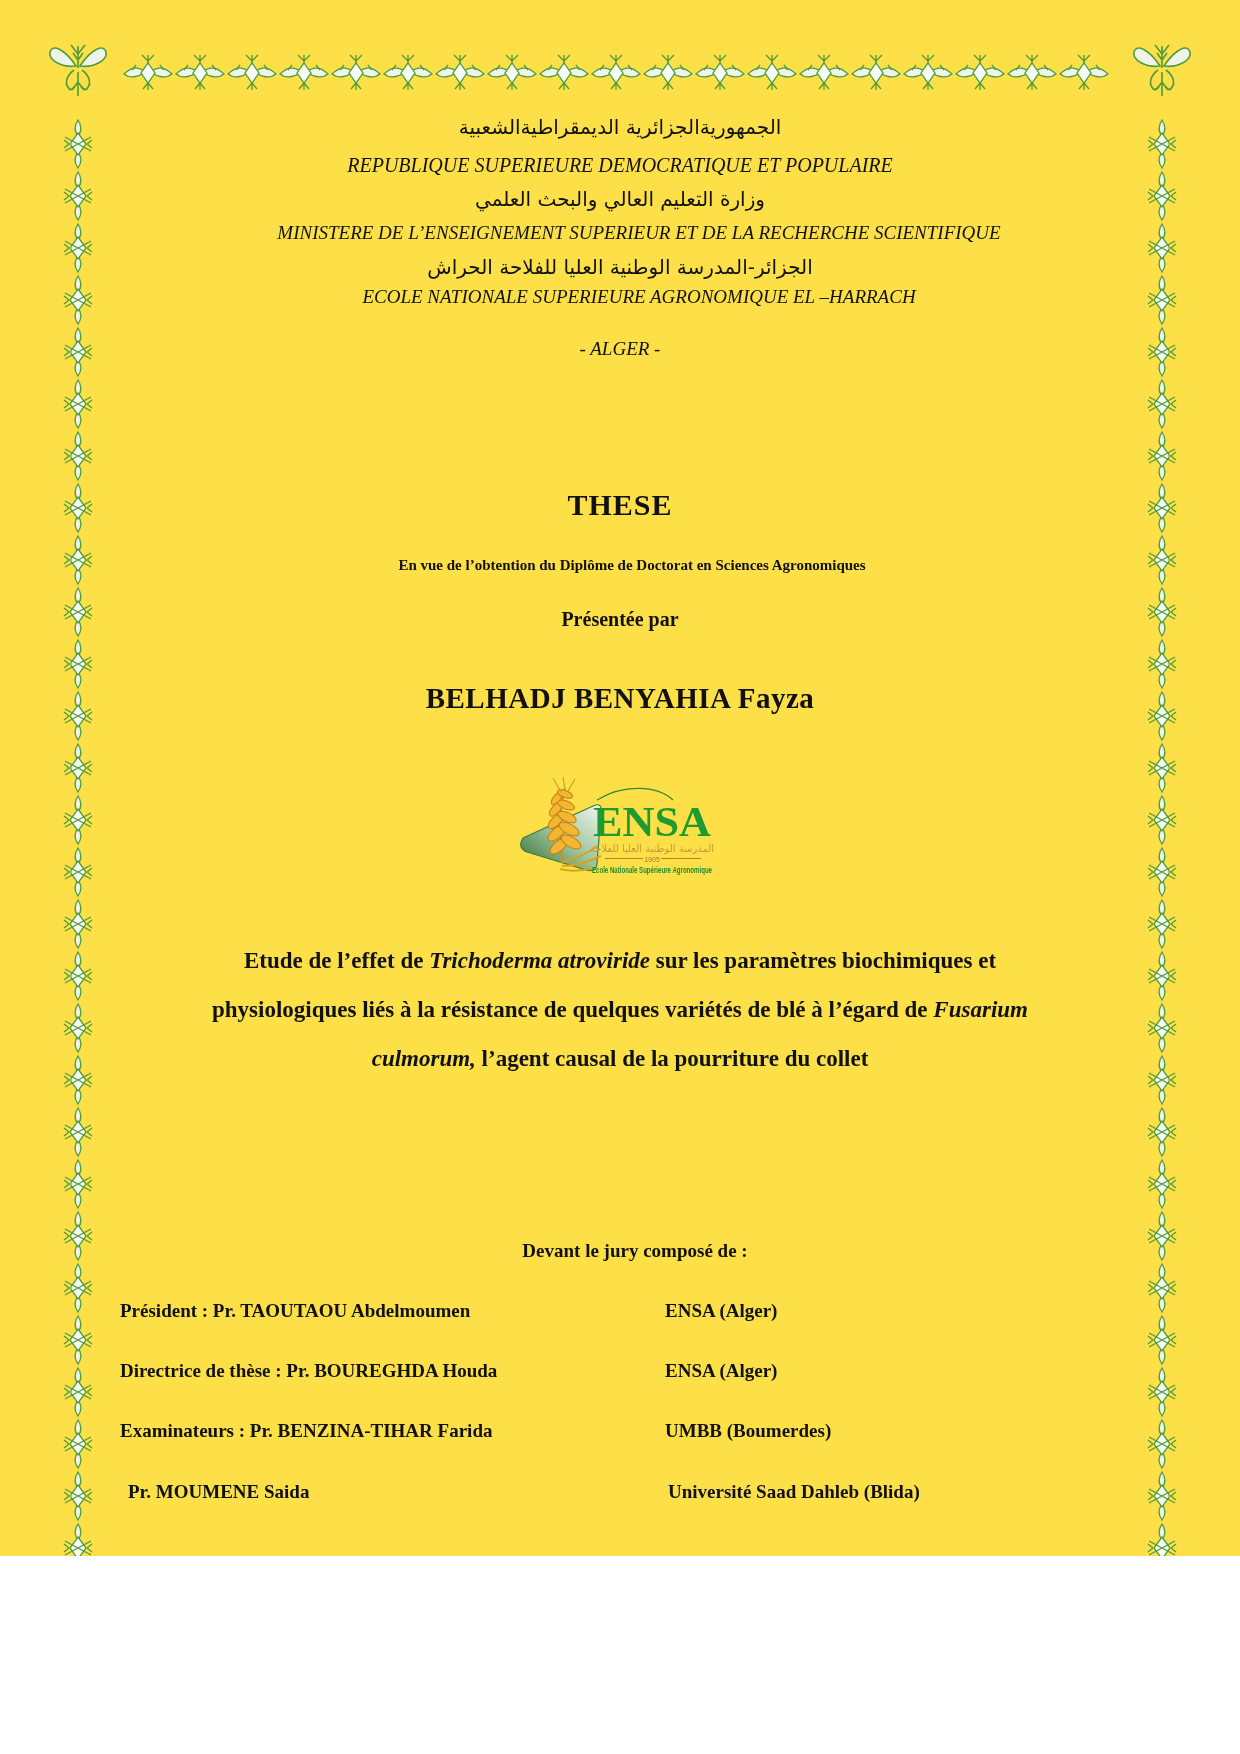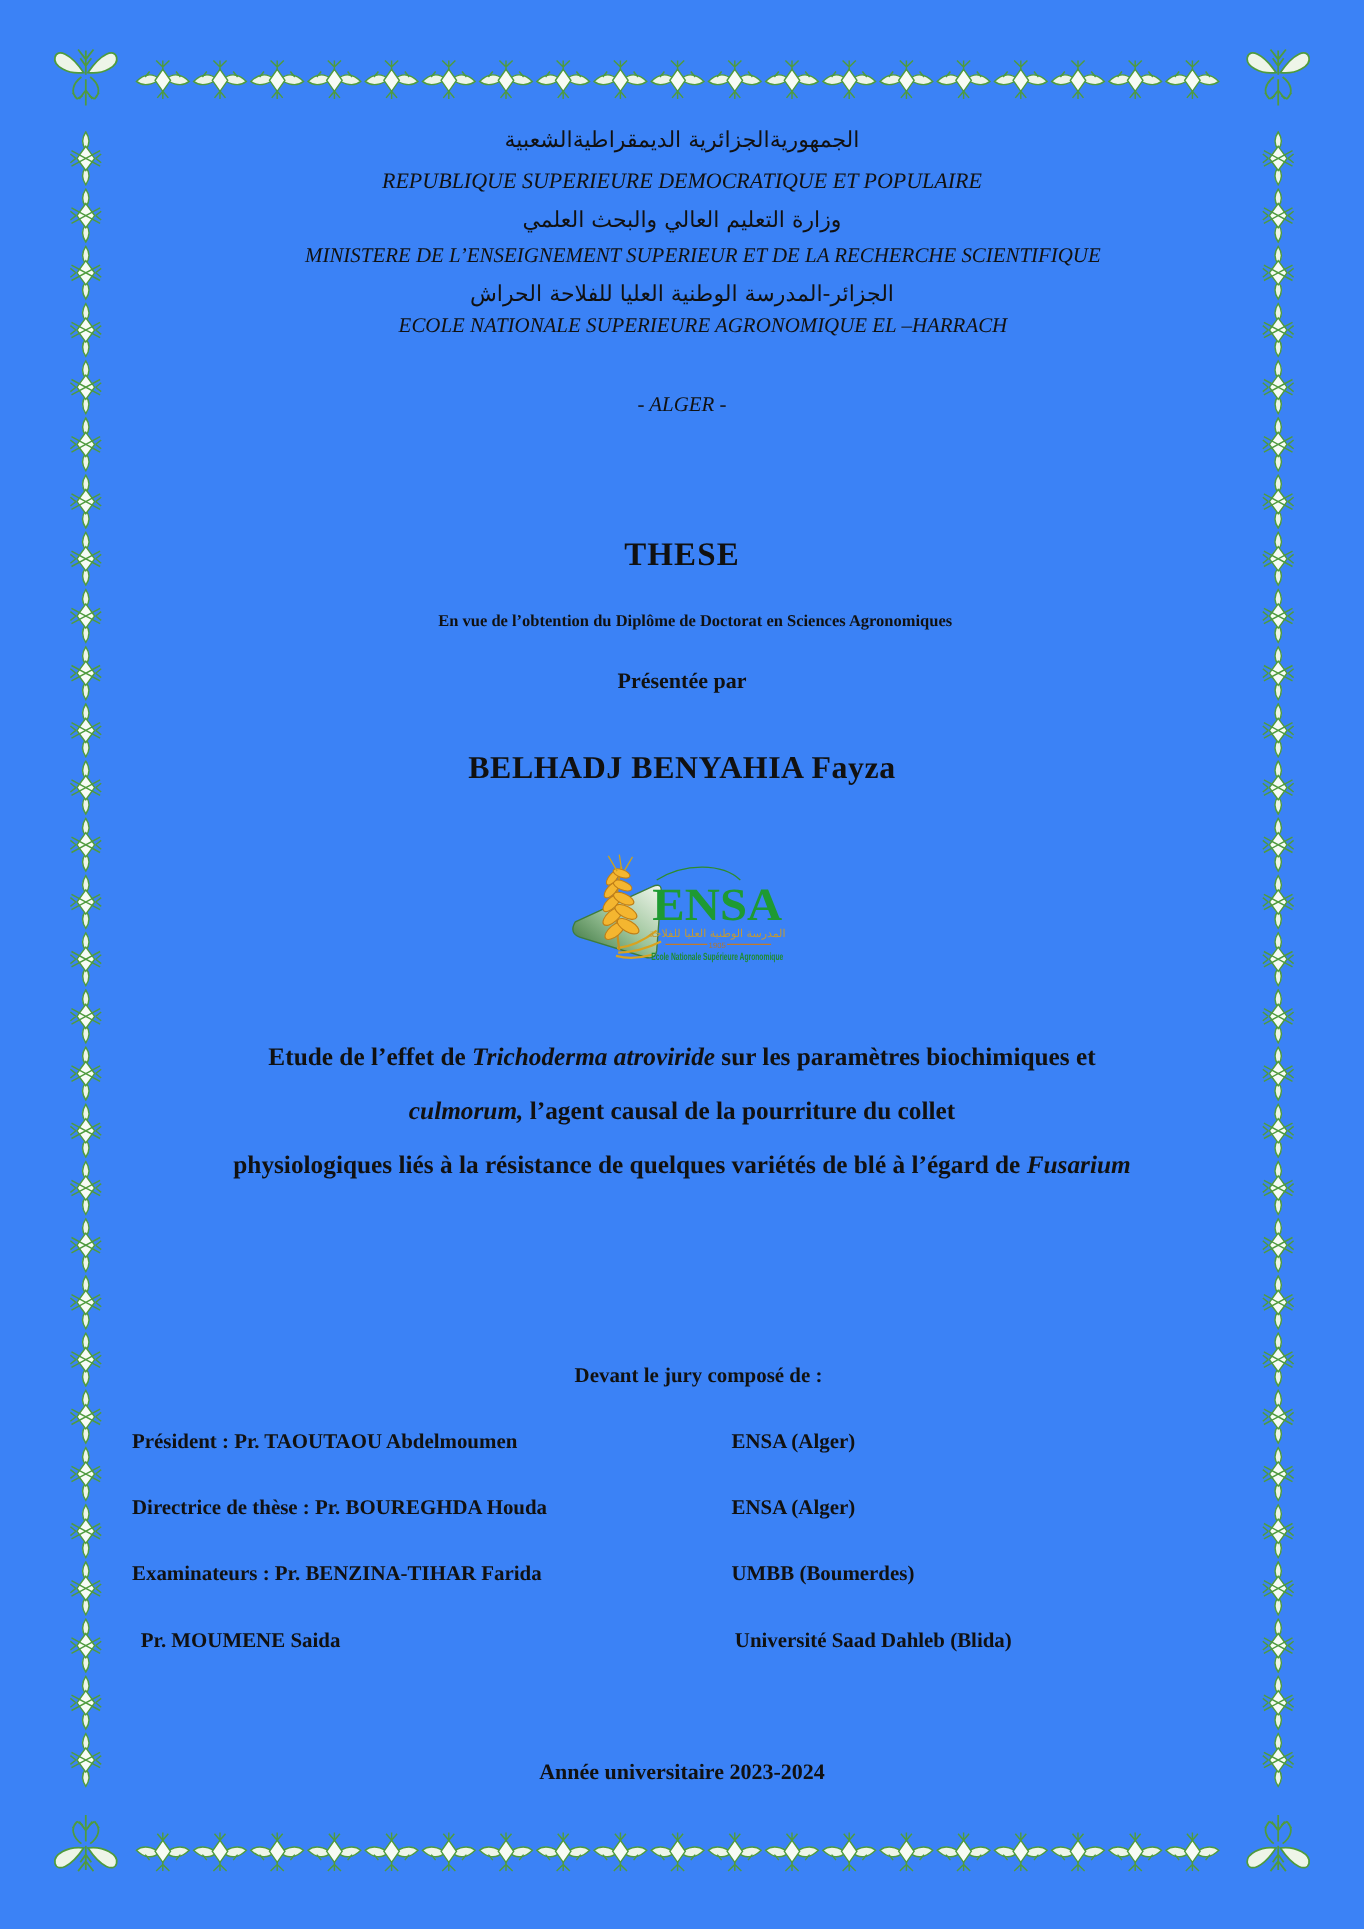--- a/index.html
+++ b/index.html
@@ -1,19 +1,19 @@
 <!DOCTYPE html>
 <html><head>
 <meta charset="utf-8">
 <style>
   html,body{margin:0;padding:0;background:#ffffff;}
   .page{
     position:relative;
-    width:1240px;height:1754px;
-    background:#3b82f6;
+    width:1240px;height:1556px;
+    background:#fde047;
     overflow:hidden;
     font-family:"Liberation Serif", serif;
     color:#111111;
   }
   .abs{position:absolute;left:0;right:0;text-align:center;}
   .arabic{
     font-family:"DejaVu Sans", sans-serif;
     font-size:20px;line-height:26px;direction:rtl;
   }
   .hdr-it{font-style:italic;font-size:20px;line-height:26px;}
@@ -168,21 +168,21 @@
       <use href="#corner-motif" transform="translate(46,1708) scale(1,-1)"></use>
       <use href="#corner-motif" transform="translate(1194,1708) scale(-1,-1)"></use>
     </svg>
 
   <div class="abs arabic" style="top:114px;">الجمهوريةالجزائرية الديمقراطيةالشعبية</div>
   <div class="abs hdr-it" style="top:152px;">REPUBLIQUE SUPERIEURE DEMOCRATIQUE ET POPULAIRE</div>
   <div class="abs arabic" style="top:186px;">وزارة التعليم العالي والبحث العلمي</div>
   <div class="abs hdr-it-sm" style="top:220px;">MINISTERE DE L’ENSEIGNEMENT SUPERIEUR ET DE LA RECHERCHE SCIENTIFIQUE</div>
   <div class="abs hdr-it-sm" style="top:284px;">ECOLE NATIONALE SUPERIEURE AGRONOMIQUE EL –HARRACH</div>
   <div class="abs arabic" style="top:254px;">الجزائر-المدرسة الوطنية العليا للفلاحة الحراش</div>
-  <div class="abs alger" style="top:356px;">- ALGER -</div>
+  <div class="abs alger" style="top:336px;">- ALGER -</div>
 
   <div class="abs these" style="top:486px;">THESE</div>
   <div class="abs envue" style="top:552px;">En vue de l’obtention du Diplôme de Doctorat en Sciences Agronomiques</div>
   <div class="abs presentee" style="top:606px;">Présentée par</div>
   <div class="abs author" style="top:679px;">BELHADJ BENYAHIA Fayza</div>
 
   <svg class="ensa-logo" width="210" height="110" viewBox="0 0 210 110">
     <defs>
       <linearGradient id="pgrad" x1="0" y1="1" x2="1" y2="0">
         <stop offset="0" stop-color="#2f6b33"></stop>
@@ -211,22 +211,22 @@
     </g>
     <text x="147" y="60" text-anchor="middle" font-family="Liberation Serif, serif" font-weight="bold" font-size="42" fill="#1e9a32" textLength="118" lengthAdjust="spacingAndGlyphs">ENSA</text>
     <text x="147" y="76" text-anchor="middle" font-family="DejaVu Sans, sans-serif" font-size="10" fill="#c49a33" direction="rtl">المدرسة الوطنية العليا للفلاحة</text>
     <path d="M100,82.5 L138,82.5 M156,82.5 L196,82.5" stroke="#c27a2a" stroke-width="1"></path>
     <text x="147" y="86" text-anchor="middle" font-family="Liberation Sans, sans-serif" font-size="7" fill="#b5752c">1905</text>
     <text x="147" y="97" text-anchor="middle" font-family="Liberation Sans, sans-serif" font-weight="bold" font-size="9.5" fill="#1f8b2f" textLength="120" lengthAdjust="spacingAndGlyphs">Ecole Nationale Supérieure Agronomique</text>
   </svg>
 
   <div class="abs title-block" style="top:936px;">
     <div class="title-line"><span>Etude de l’effet de </span><span class="it">Trichoderma atroviride</span><span> sur les paramètres biochimiques et</span></div>
+    <div class="title-line"><span>physiologiques liés à la résistance de quelques variétés de blé à l’égard de </span><span class="it">Fusarium</span><span></span></div>
     <div class="title-line"><span></span><span class="it">culmorum,</span><span> l’agent causal de la pourriture du collet</span></div>
-    <div class="title-line"><span>physiologiques liés à la résistance de quelques variétés de blé à l’égard de </span><span class="it">Fusarium</span><span></span></div>
   </div>
 
   <div class="jury-heading abs" style="top:1238px;left:120px;right:90px;">Devant le jury composé de :</div>
 
   <div class="jury-row" style="top:1298px;">
     <span class="name">Président : Pr. TAOUTAOU Abdelmoumen</span>
     <span class="aff">ENSA (Alger)</span>
   </div>
   <div class="jury-row" style="top:1358px;">
     <span class="name">Directrice de thèse : Pr. BOUREGHDA Houda</span>

